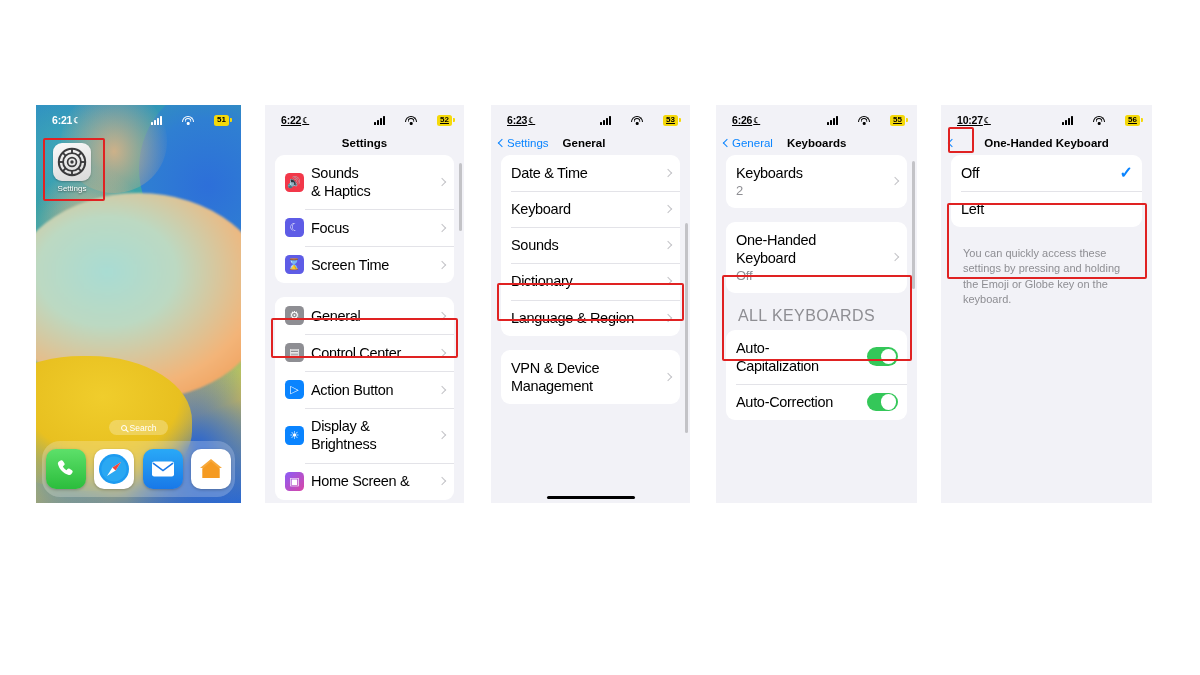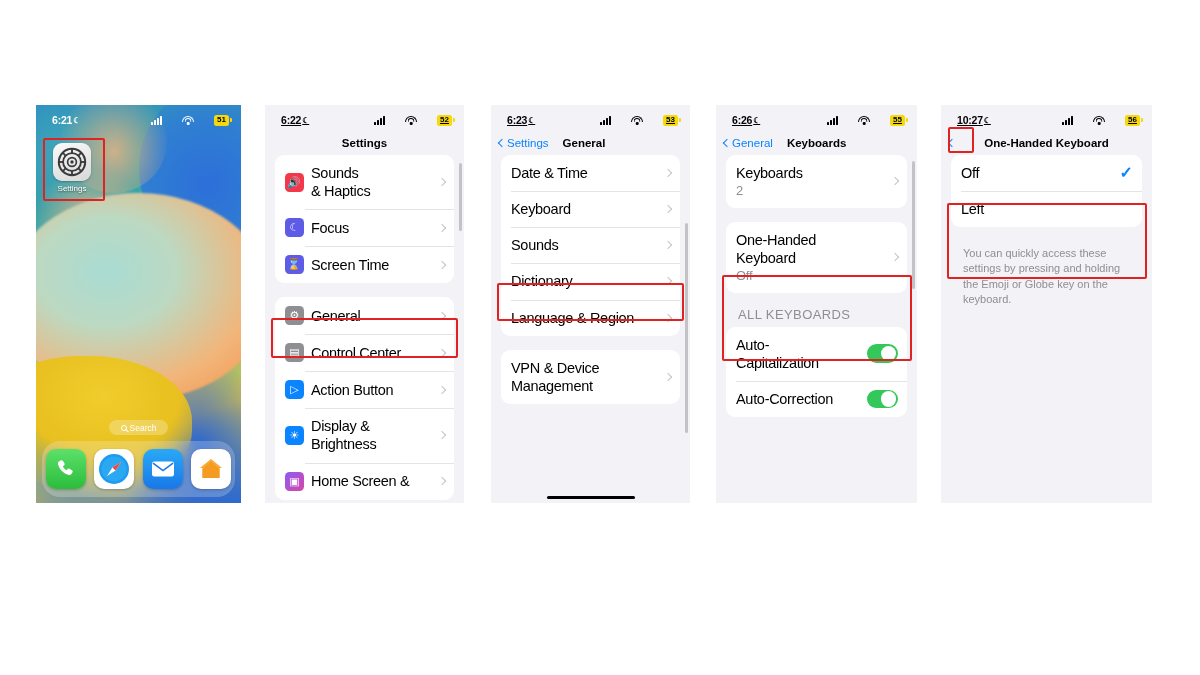--- a/index.html
+++ b/index.html
@@ -169,21 +169,21 @@
   .sicon { width:19px;height:19px;border-radius:4.5px;flex:none;
     display:flex;align-items:center;justify-content:center;color:#fff;font-size:11px;}
   .i-sounds { background:#f2384a; }
   .i-focus  { background:#5e5ce6; }
   .i-screentime { background:#5e5ce6; }
   .i-general{ background:#8e8e93; }
   .i-control{ background:#8e8e93; }
   .i-action { background:#0a84ff; }
   .i-display{ background:#0a84ff; }
   .i-homescreen{ background:linear-gradient(135deg,#8b5cf6,#d946a6); }
-  .sect-head { font-size:13px; color:#8e8e93; letter-spacing:.4px;
+  .sect-head { font-size:16px; color:#8e8e93; letter-spacing:.4px;
      padding: 0 0 5px 12px; text-transform:uppercase; }
   .toggle { width:31px;height:18.5px;border-radius:10px;background:#34c759;position:relative;flex:none;}
   .toggle::after{content:"";position:absolute;top:1.6px;right:1.6px;width:15.3px;height:15.3px;border-radius:50%;background:#fff;}
   .check { color:#0a84ff; font-size:16px; font-weight:bold; line-height:1; }
   .footnote { font-size:11px; color:#8e8e93; line-height:1.38; padding: 5px 10px 0 12px; }
 
   .scrollbar { position:absolute; right:2px; width:2.6px; border-radius:2px; background:#c3c3c7; }
 
   .home-indicator {
     position:absolute; bottom:4px; left:50%; transform:translateX(-50%);

